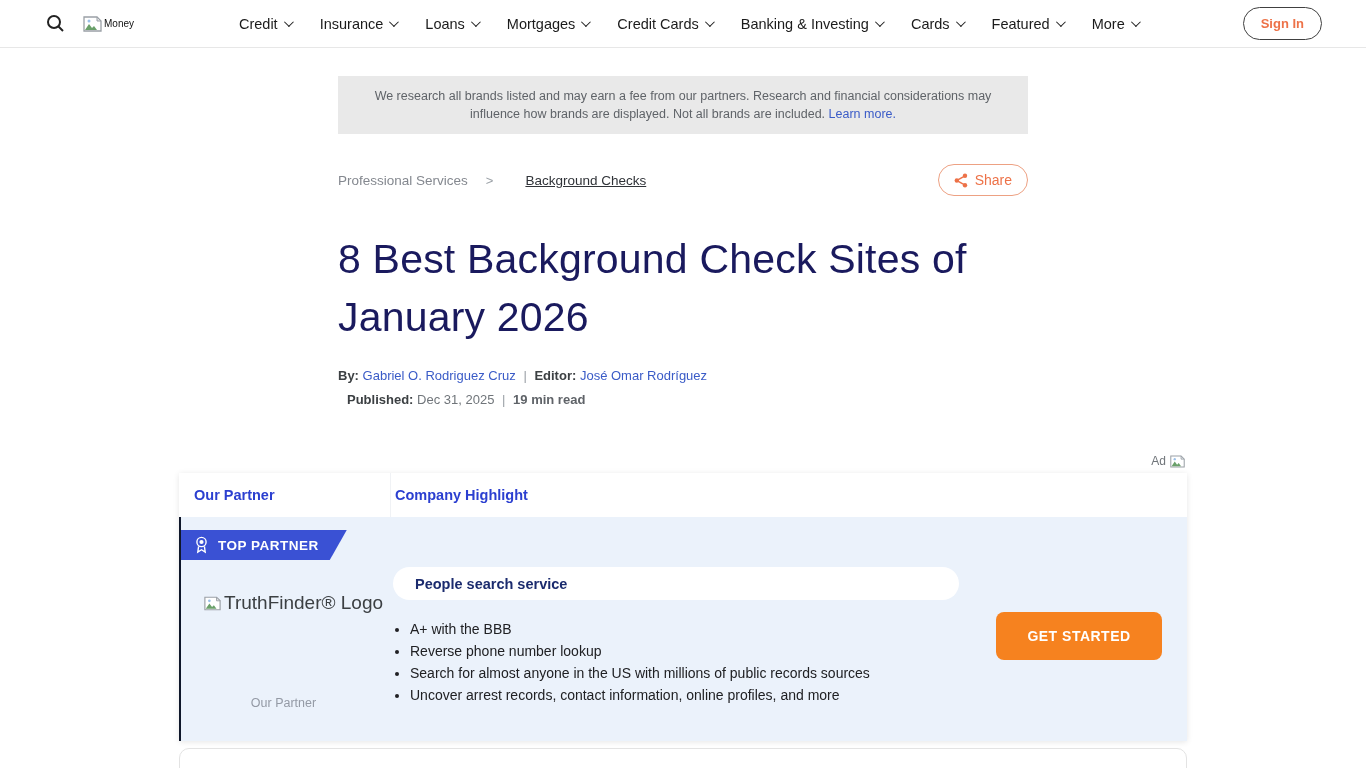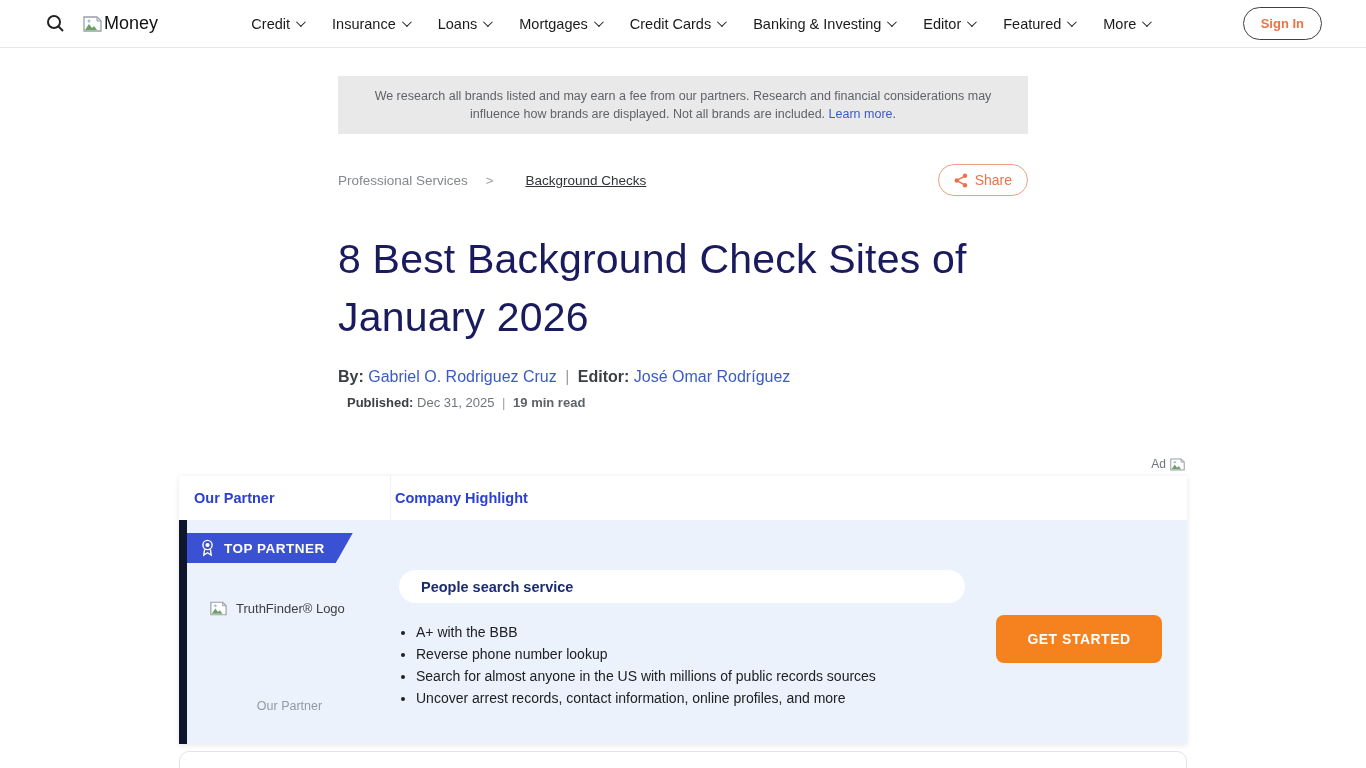--- a/index.html
+++ b/index.html
@@ -11,21 +11,21 @@
   }
 
   
   .topbar {
     height:48px; display:flex; align-items:center;
     padding:0 44px 0 46px; border-bottom:1px solid #e7e7e7;
     background:#fff; position:relative; z-index:5;
   }
   .search-btn { background:none; border:none; cursor:pointer; display:flex; align-items:center; }
   .logo-wrap { display:flex; align-items:center; gap:2px; margin-left:18px; }
-  .logo-alt { font-size:18px; color:#111; }
+  .logo-alt { font-size:10px; color:#111; }
   .nav { flex:1; display:flex; justify-content:center; align-items:center; gap:29px; }
   .nav-item { display:flex; align-items:center; gap:6px; font-size:14.5px; color:#1b1b1b; cursor:pointer; white-space:nowrap; }
   .chev { width:7px; height:7px; border-right:1.8px solid #222; border-bottom:1.8px solid #222; transform:rotate(45deg) translateY(-2px); display:inline-block; }
   .signin-btn {
     border:1px solid #404040; color:#ed7248; background:#fff;
     font-size:13px; font-weight:bold; padding:8px 17px; border-radius:19px; cursor:pointer;
   }
 
   
   .column { width:690px; margin:0 auto; }
@@ -45,21 +45,21 @@
     display:flex; align-items:center; gap:7px; background:#fff;
     border:1px solid #eda183; color:#ed7248; font-size:14px;
     padding:7px 15px; border-radius:20px; cursor:pointer;
   }
 
   
   .title {
     margin-top:34px; font-family:Liberation Sans, sans-serif; font-weight:400;
     font-size:41px; line-height:58px; color:#1a1a5e; letter-spacing:0.2px;
   }
-  .byline { margin-top:22px; font-size:16px; color:#3c4043; }
+  .byline { margin-top:22px; font-size:13px; color:#3c4043; }
   .byline .lbl { font-weight:bold; color:#3c4043; }
   .byline .pipe { color:#9aa0a6; padding:0 4px; }
   .publine { margin-top:9px; font-size:13px;padding-left:9px; }
   .publine .lbl { font-weight:bold; color:#3c4043; }
   .publine .date { color:#70757a; }
   .publine .pipe { color:#9aa0a6; padding:0 4px; }
   .publine .read { font-weight:bold; color:#5f6368; }
 
   
   .ad-section { width:1008px; margin:46px auto 0; }
@@ -67,29 +67,29 @@
   .ad-label { font-size:12px; color:#70757a; }
 
   
   .card { background:#c4b5fd; box-shadow:0 1px 6px rgba(0,0,0,0.10); }
   .card-head { display:flex; height:44px; align-items:center; background:#fff; }
   .card-head .c1 { width:212px; padding-left:15px; border-right:1px solid #f0f2f5; height:100%; display:flex; align-items:center; }
   .card-head .c2 { padding-left:4px; }
   .card-head span { font-size:14.5px; font-weight:bold; color:#2b3fd0; }
   .card-body {
     position:relative; height:224px; background:#ebf2fb;
-    border-left:8px solid #0f172a;
+    border-left:2px solid #0f172a;
   }
   .badge {
     position:absolute; left:0; top:13px; height:30px;
     background:#3a51d4; color:#fff; display:flex; align-items:center; gap:9px;
     padding:0 28px 0 13px; font-size:13.5px; font-weight:bold; letter-spacing:0.5px;
     clip-path:polygon(0 0, 100% 0, calc(100% - 17px) 100%, 0 100%);
   }
-  .logo-row { position:absolute; left:23px; top:81px; display:flex; align-items:center; gap:9px; font-size:13px; color:#3c4043; }
+  .logo-row { position:absolute; left:23px; top:75px; display:flex; align-items:center; gap:3px; font-size:19px; color:#3c4043; }
   .partner-caption { position:absolute; left:0; top:179px; width:205px; text-align:center; font-size:12.5px; color:#949aa5; }
   .pill {
     position:absolute; left:212px; top:50px; width:566px; height:33px;
     background:#fff; border-radius:17px; display:flex; align-items:center;
     padding-left:22px; font-size:14.5px; font-weight:bold; color:#1b2b6e;
   }
   .bullets { position:absolute; left:229px; top:105px; width:600px; list-style:disc; }
   .bullets li { font-size:14px; color:#202124; margin-bottom:7px; line-height:15px; }
   .cta-btn {
     position:absolute; right:25px; top:95px; width:166px; height:48px;
@@ -145,21 +145,21 @@
       </div>
     <div class="nav-item">
         <span>Credit Cards</span>
         <i class="chev"></i>
       </div>
     <div class="nav-item">
         <span>Banking &amp; Investing</span>
         <i class="chev"></i>
       </div>
     <div class="nav-item">
-        <span>Editor</span>
+        <span>Cards</span>
         <i class="chev"></i>
       </div>
     <div class="nav-item">
         <span>Featured</span>
         <i class="chev"></i>
       </div>
     <div class="nav-item">
         <span>More</span>
         <i class="chev"></i>
       </div>

